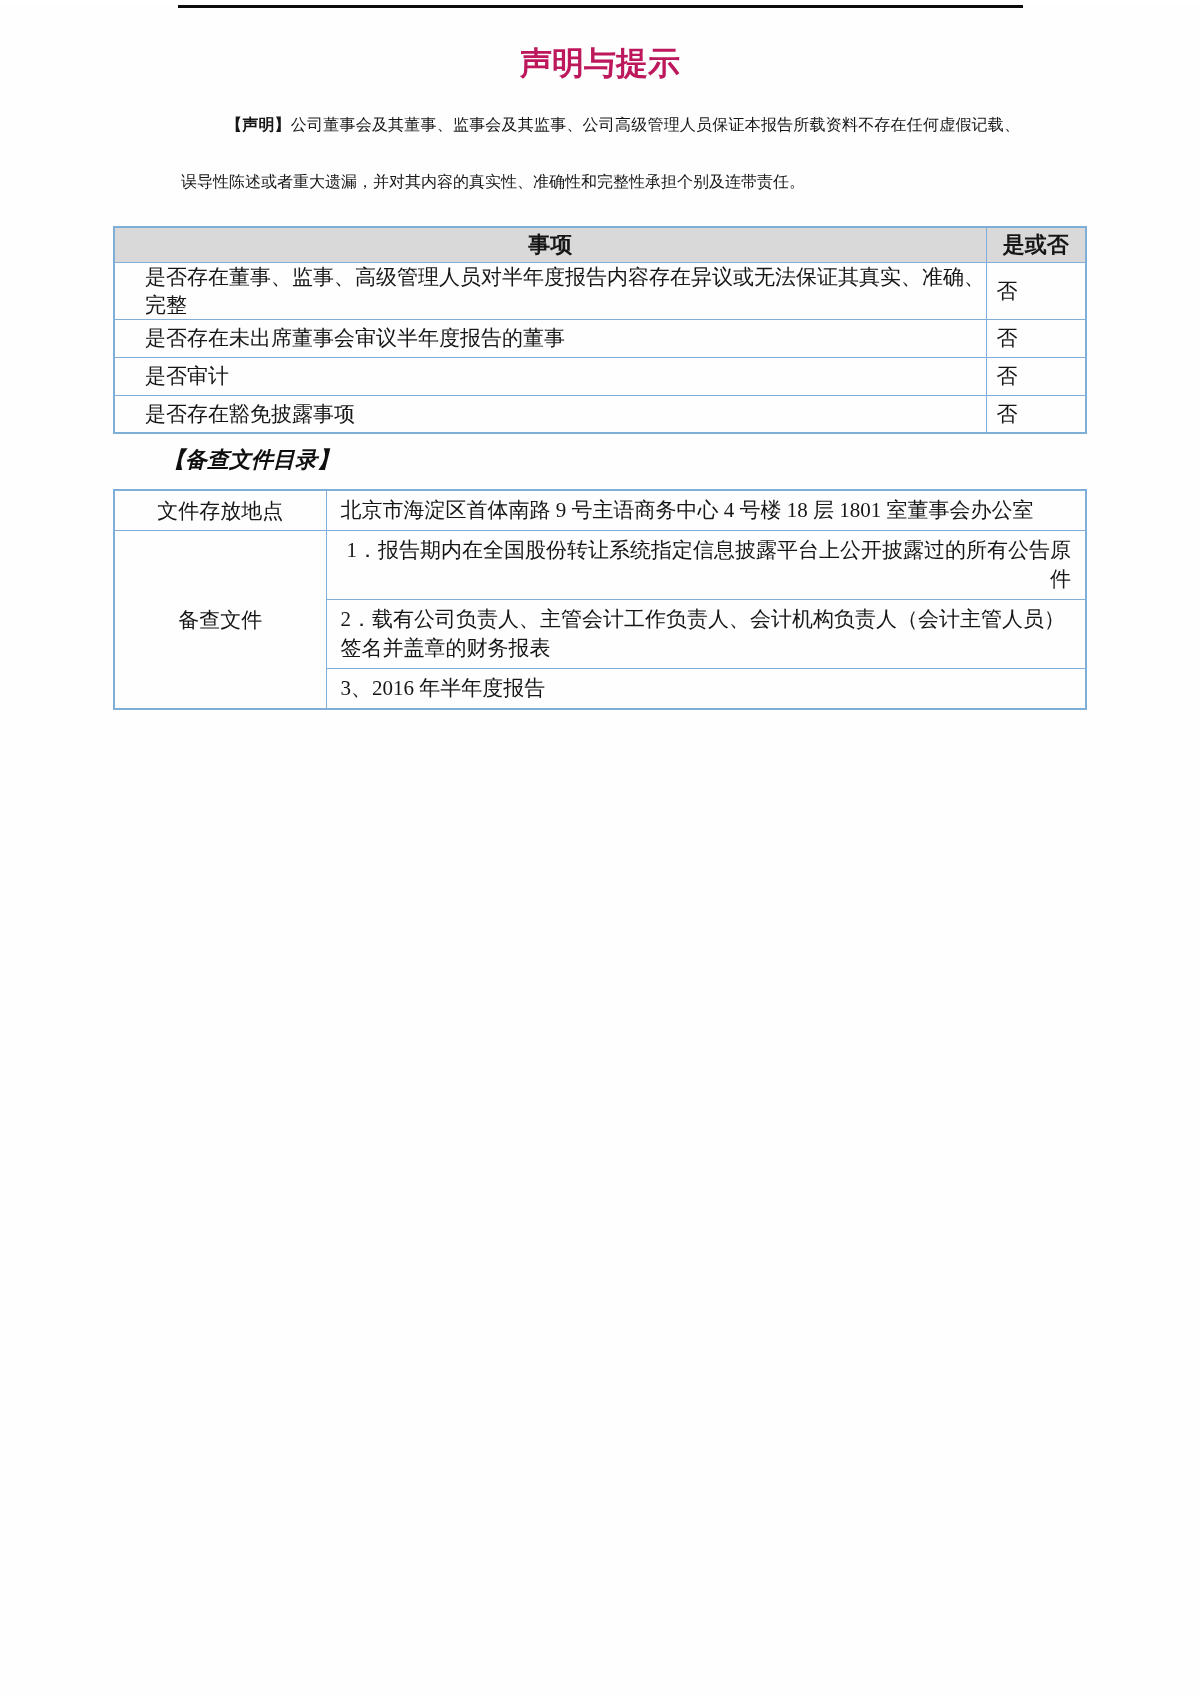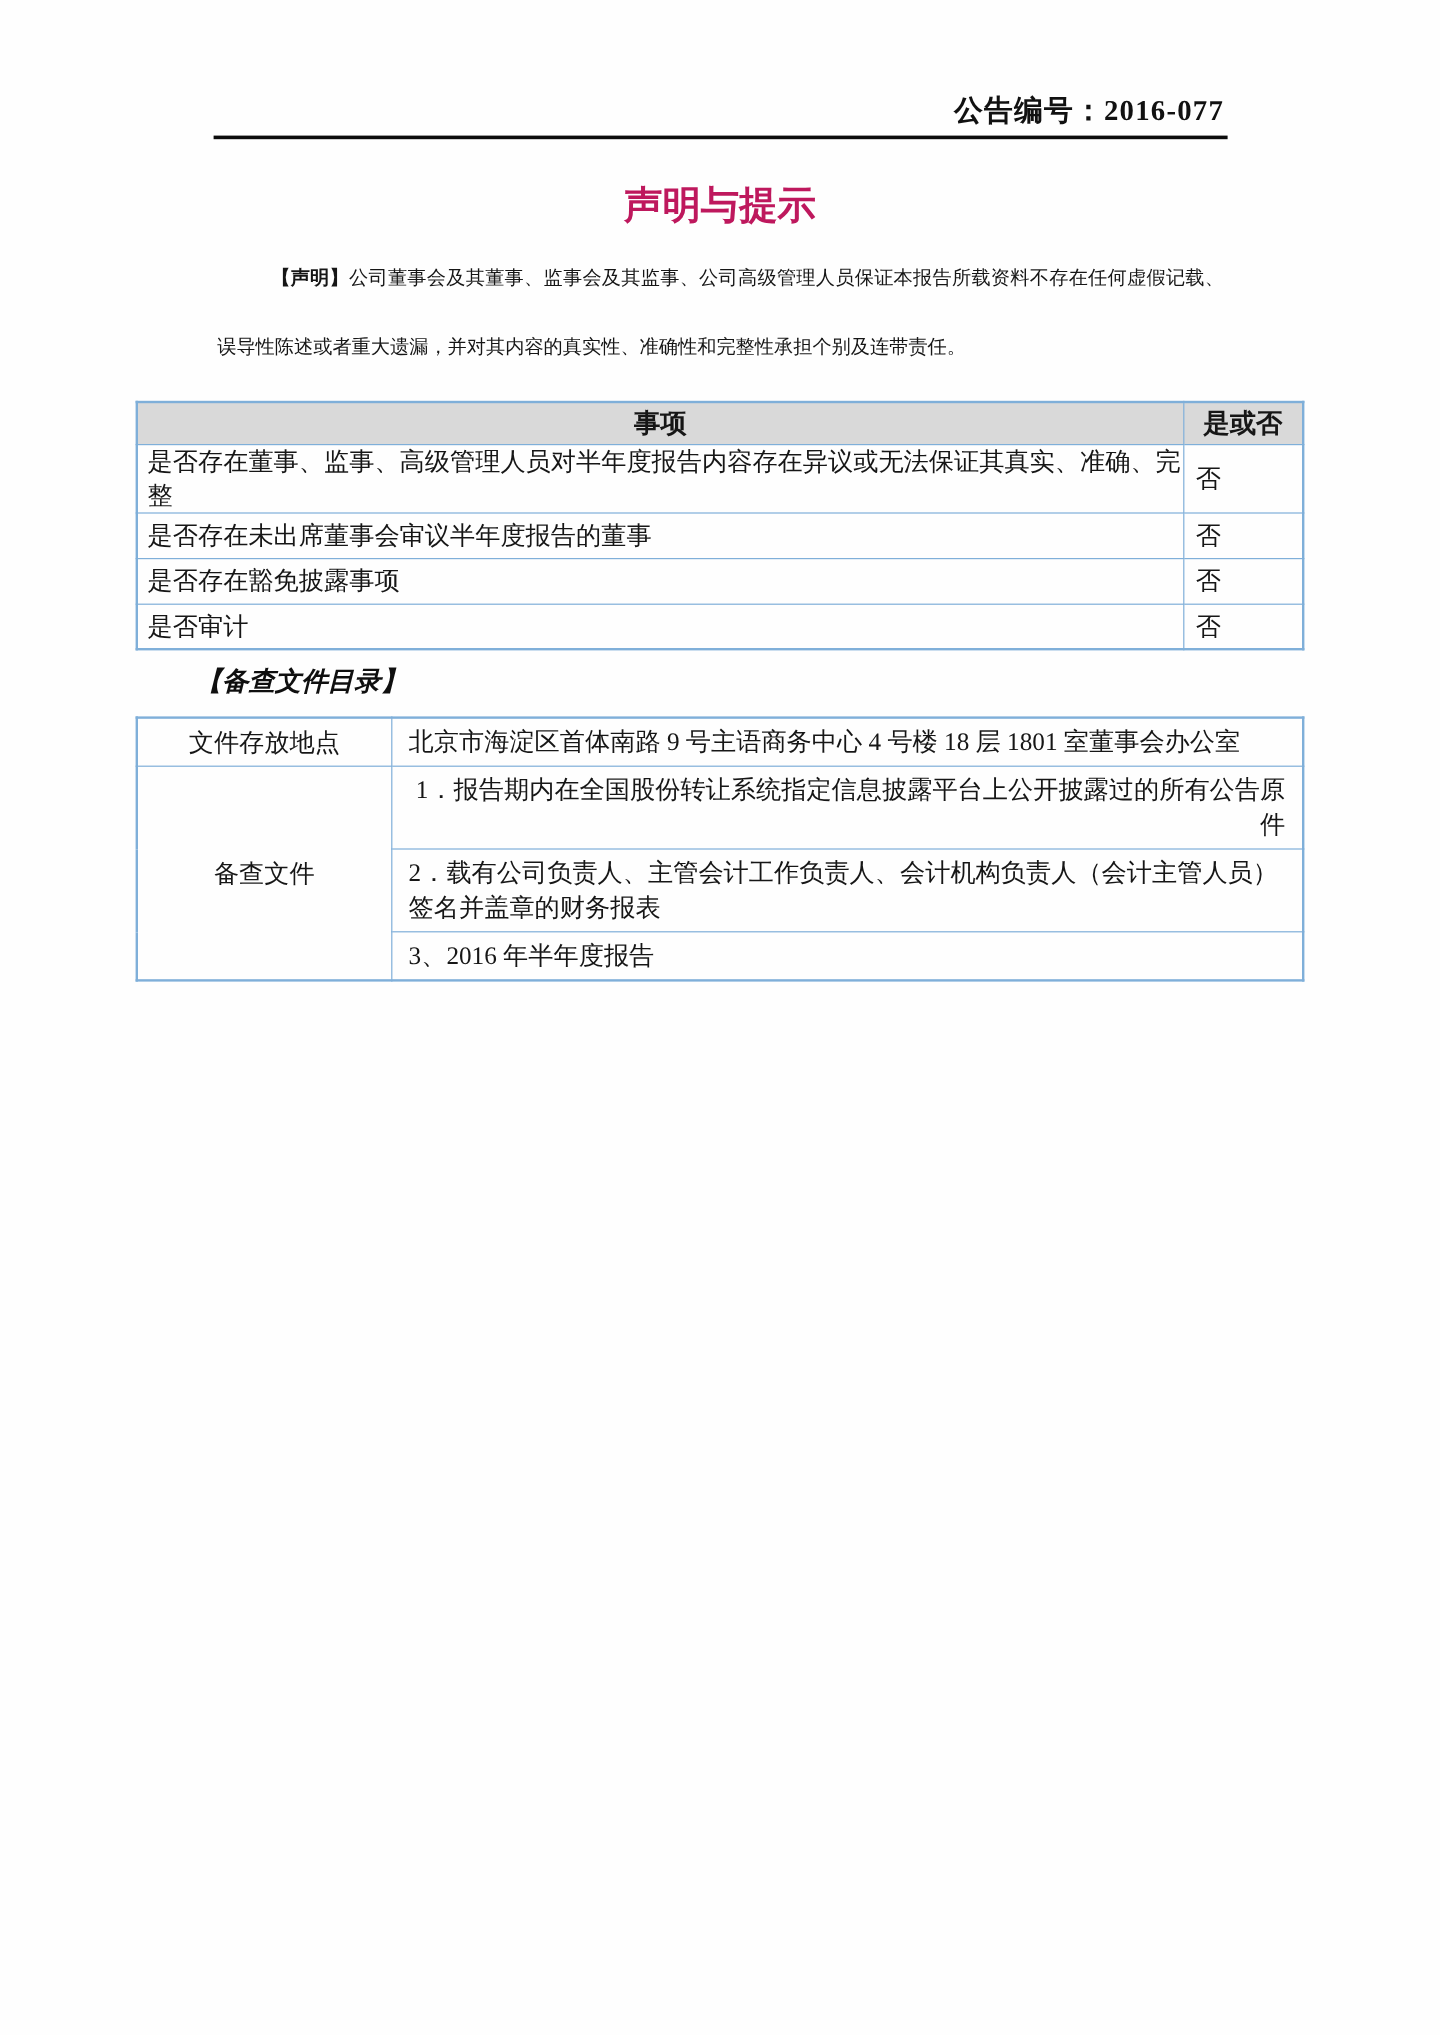--- a/index.html
+++ b/index.html
@@ -71,21 +71,21 @@
   
   .t-statement { margin-top: 16px; }
   .t-statement th {
     background: #D9D9D9;
     height: 35px;
     font-size: 22px;
     font-weight: bold;
     text-align: center;
   }
   .t-statement td { height: 38px; }
-  .t-statement td.item-cell { padding-left: 8px; text-align: left; }
+  .t-statement td.item-cell { padding-left: 30px; text-align: left; }
   .t-statement td.answer-cell { padding-left: 10px; text-align: left; }
   .col-item { width: 872px; }
   .col-answer { width: 100px; }
 
   
   .catalog-heading {
     margin-top: 12px;
     margin-left: 163px;
     font-size: 22px;
     font-weight: bold;
@@ -110,21 +110,20 @@
   .t-catalog .row-file-2 .value-cell { height: 62px; }
   .t-catalog .row-file-3 .value-cell { height: 38px; }
   .col-label { width: 212px; }
   .col-value { width: 760px; }
 </style>
 </head>
 <body>
 
 <div class="page">
 
-  <div class="doc-header">公告编号：2016-077</div>
 
   <div class="header-rule"></div>
 
   <h1 class="doc-title">声明与提示</h1>
 
   <div class="body-block">
     <p class="body-para"><span class="para-lead">【声明】</span><span>公司董事会及其董事、监事会及其监事、公司高级管理人员保证本报告所载资料不存在任何虚假记载、误导性陈述或者重大遗漏，并对其内容的真实性、准确性和完整性承担个别及连带责任。</span></p>
   </div>
 
   <table class="doc-table t-statement">
@@ -141,25 +140,25 @@
     <tbody>
       <tr>
         <td class="item-cell">是否存在董事、监事、高级管理人员对半年度报告内容存在异议或无法保证其真实、准确、完整</td>
         <td class="answer-cell">否</td>
       </tr>
       <tr>
         <td class="item-cell">是否存在未出席董事会审议半年度报告的董事</td>
         <td class="answer-cell">否</td>
       </tr>
       <tr>
-        <td class="item-cell">是否存在豁免披露事项</td>
+        <td class="item-cell">是否审计</td>
         <td class="answer-cell">否</td>
       </tr>
       <tr>
-        <td class="item-cell">是否审计</td>
+        <td class="item-cell">是否存在豁免披露事项</td>
         <td class="answer-cell">否</td>
       </tr>
     </tbody>
   </table>
 
   <div class="catalog-heading">【备查文件目录】</div>
 
   <table class="doc-table t-catalog">
     <colgroup>
         <col class="col-label">

